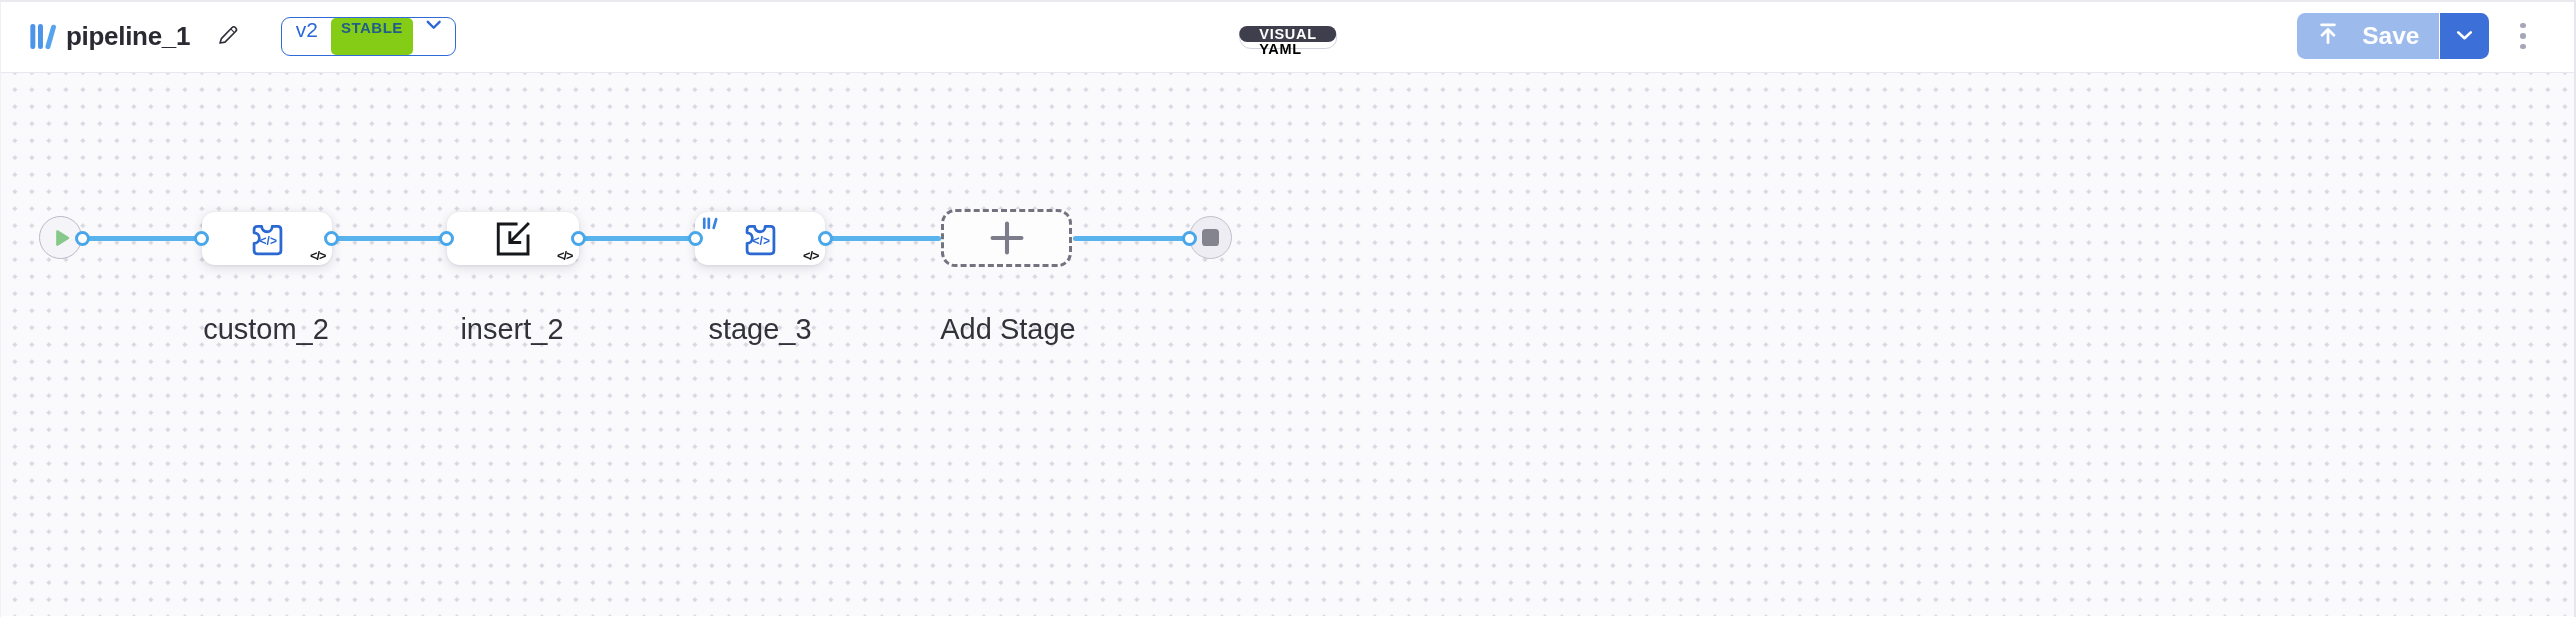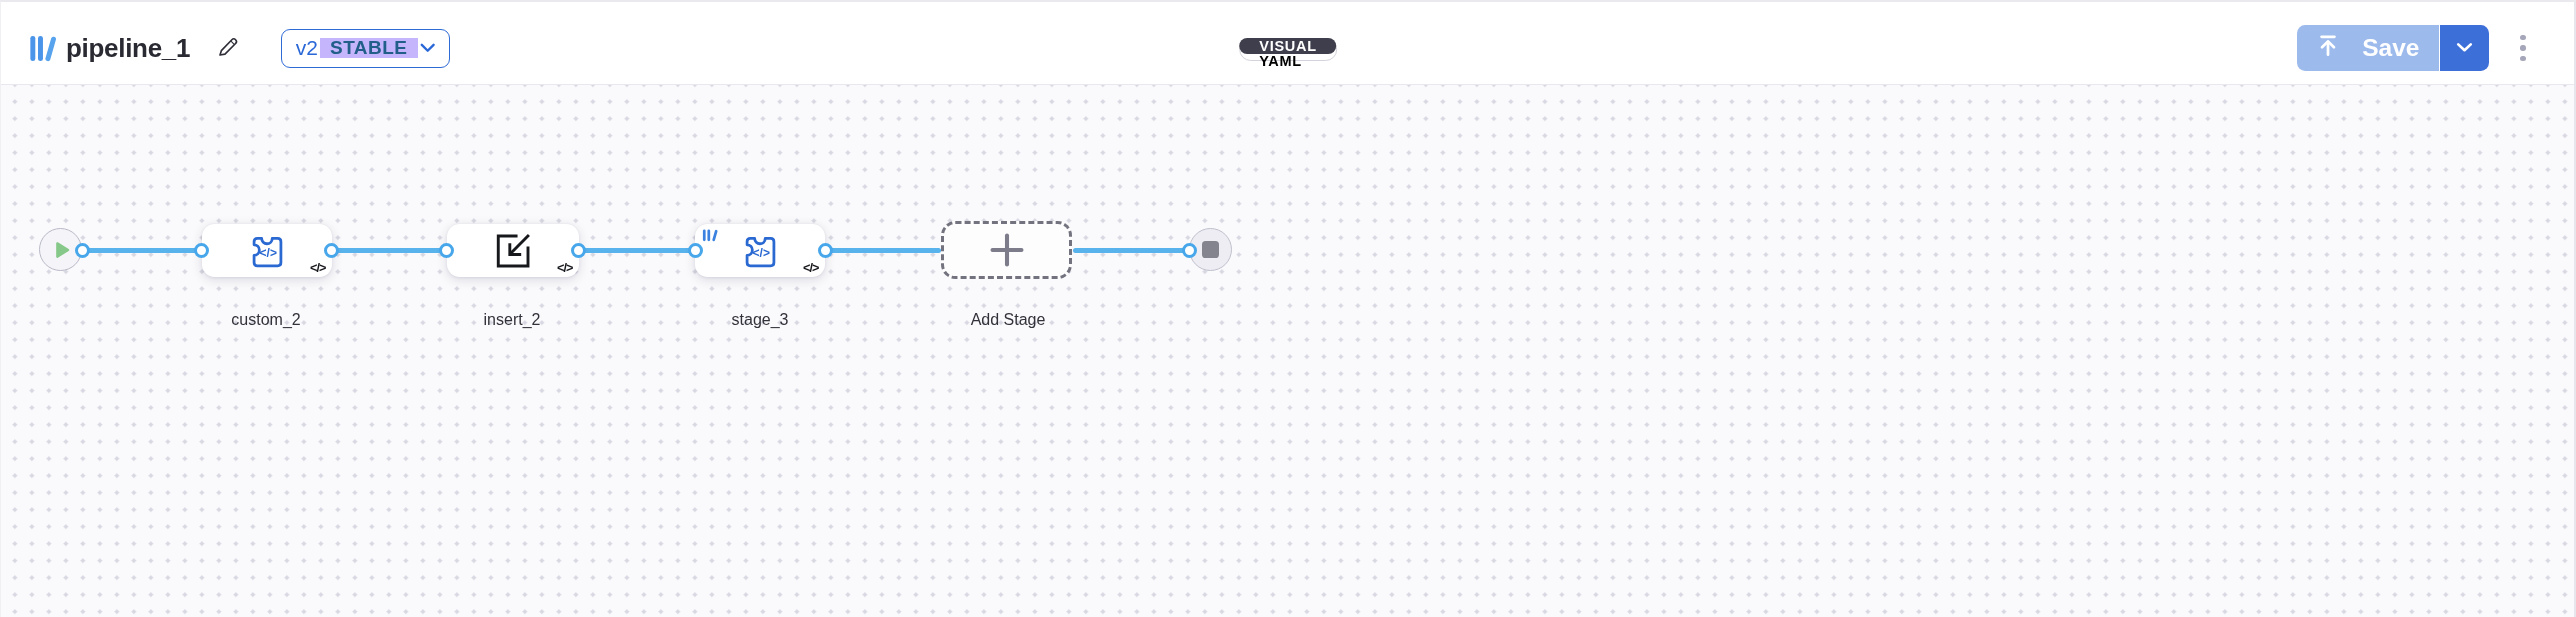--- a/index.html
+++ b/index.html
@@ -10,40 +10,40 @@
   }
   .app::after{
     content:""; position:absolute; inset:0; pointer-events:none; z-index:60;
     border-top:2.7px solid #eaeaee; border-right:2.7px solid #e6e6ec; border-left:1.8px solid #f0f0f3;
   }
 
   
   .header{
     position:relative; height:73px; background:#ffffff;
     border-bottom:1.8px solid #e8e8ee;
-    display:flex; align-items:center; padding:0 45px 0 29px;margin-top:12px;
+    display:flex; align-items:center; padding:0 45px 0 29px;
   }
   .logo{ width:27px; height:29px; flex:0 0 auto; }
   .title{
     margin-left:10px; font-size:26px; font-weight:700; color:#2a2a33; letter-spacing:-0.3px;
     white-space:nowrap;
   }
   .edit-btn{
     margin-left:22px; width:31px; height:31px; border:none; background:transparent;
     display:flex; align-items:center; justify-content:center; cursor:pointer; padding:0;
   }
   .version-btn{
     margin-left:38px; height:39px; padding:0 13.6px;
-    display:flex; align-items:center; gap:2px;
+    display:flex; gap:13px;
     background:#ffffff; border:1.8px solid #2f6bd7; border-radius:9px; cursor:pointer;
   }
   .version-label{ font-size:21px; color:#2a68d8; }
   .status-badge{
-    background:#c4b5fd; color:#215f88; font-size:19px; font-weight:700;
-    padding:2.7px 10px; border-radius:0; letter-spacing:0.5px; line-height:15.4px;
+    background:#84cc16; color:#215f88; font-size:15px; font-weight:700;
+    padding:2.7px 10px; border-radius:5px; letter-spacing:0.5px; line-height:15.4px;
   }
   .toggle{
     position:absolute; left:50%; top:26px; transform:translateX(-50%);
     height:23px; display:flex; align-items:stretch;
     background:#ffffff; border:1.8px solid #d3d3db; border-radius:11.8px;flex-direction:column;
   }
   .toggle-seg{
     border:none; background:transparent; cursor:pointer;
     font-family:inherit; font-size:14.5px; font-weight:700; letter-spacing:0.7px;
     color:#000000; padding:0 19px; display:flex; align-items:center; border-radius:11px;
@@ -101,22 +101,22 @@
     display:flex; align-items:center; justify-content:center; cursor:pointer; z-index:3;
   }
   .round-node{
     position:absolute; width:43px; height:43px; border-radius:50%;
     display:flex; align-items:center; justify-content:center; cursor:pointer; z-index:4;
   }
   .start-node{ left:39px; top:143px; background:#f5f5f9; border:1.8px solid #b9b9c8; }
   .end-node{ left:1189px; top:143px; background:#ededf3; border:1.8px solid #c0c0cd; }
   .stop-square{ width:17px; height:17px; background:#84848f; border-radius:3.6px; }
   .node-label{
-    position:absolute; top:226px; transform:translateX(-50%);
-    font-size:16px; color:#32323a; white-space:nowrap;
+    position:absolute; top:240px; transform:translateX(-50%);
+    font-size:29px; color:#32323a; white-space:nowrap;
   }
 </style>
 </head>
 <body>
 
 <div class="app">
 
   <div class="header">
 
     <span class="logo">

